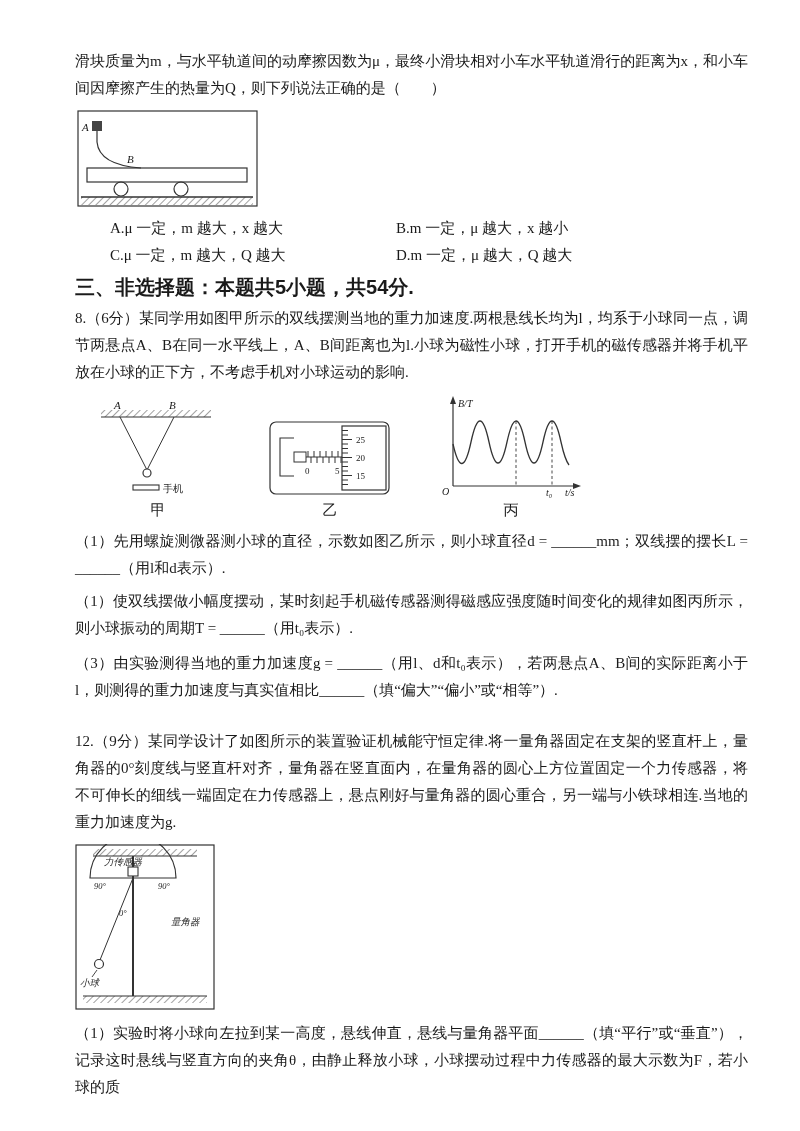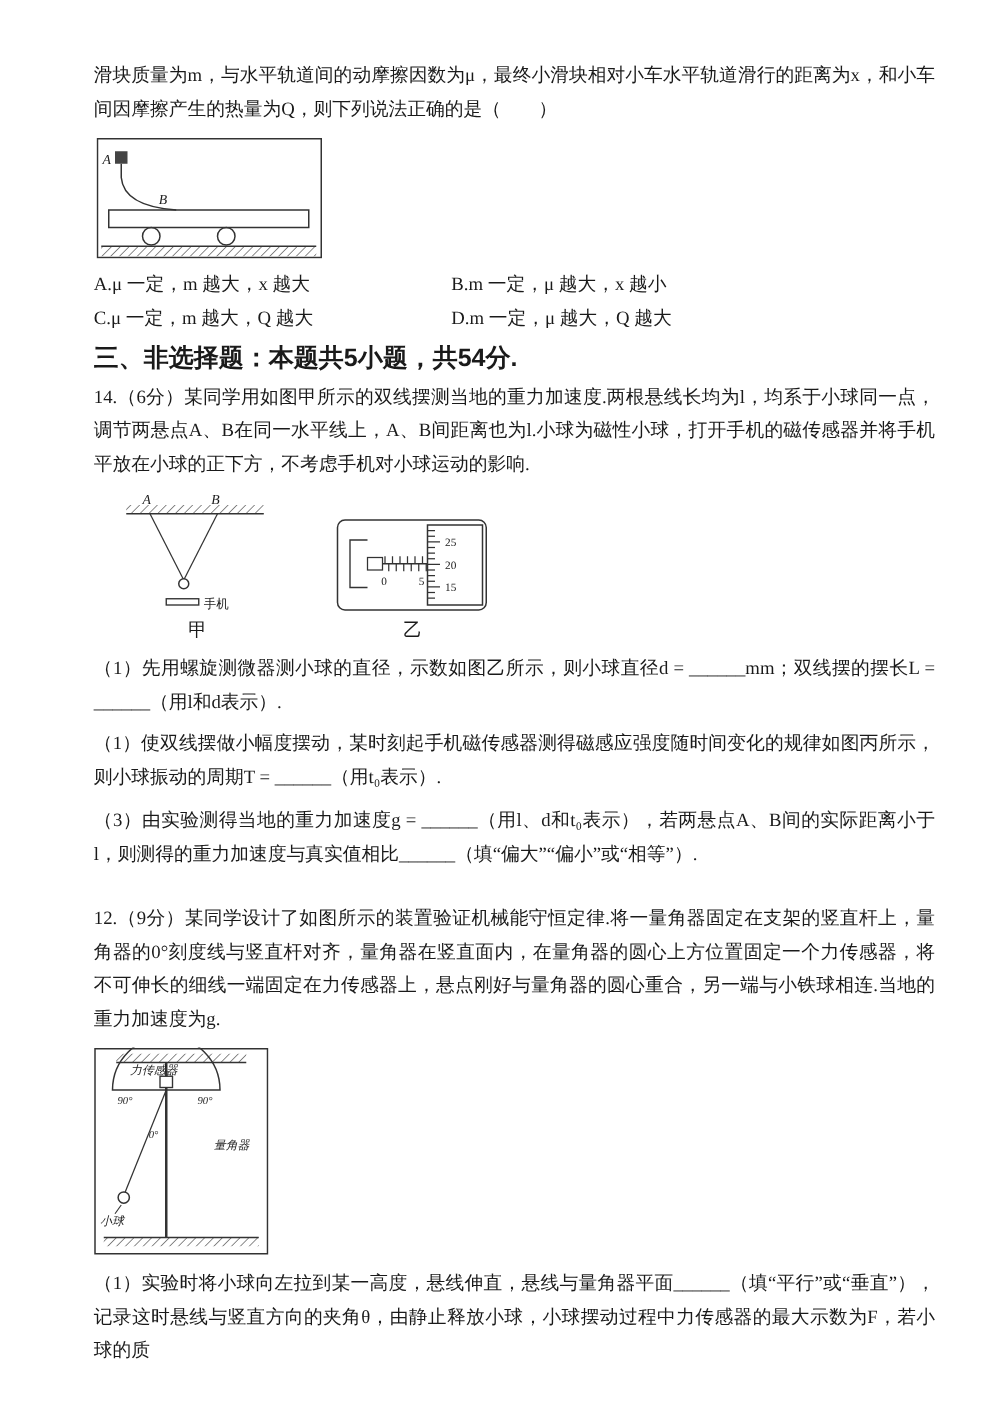--- a/index.html
+++ b/index.html
@@ -18,21 +18,21 @@
     margin:0 0 4px 0;
   }
   .sec {
     font-family:"Liberation Sans","DejaVu Sans",sans-serif;
     font-weight:700;
     font-size:20px;
     line-height:28px;
     margin:4px 0 4px 0;
   }
   .optrow { display:flex; font-size:15px; line-height:27px; }
-  .optrow .c1 { width:286px; }
+  .optrow .c1 { width:286px;margin-left:35px; }
   .figwrap { margin:8px 0 8px 2px; }
   .figrow {
     display:flex;
     align-items:flex-end;
     gap:45px;
     margin:8px 0 8px 18px;
   }
   .figblock { display:flex; flex-direction:column; align-items:center; }
   .figcap { font-size:15px; margin-top:3px; }
   svg { display:block; }
@@ -73,21 +73,21 @@
       <div>B.m 一定，μ 越大，x 越小</div>
     </div>
     <div class="optrow">
       <div class="c1">C.μ 一定，m 越大，Q 越大</div>
       <div>D.m 一定，μ 越大，Q 越大</div>
     </div>
   </div>
 
   <div class="sec">三、非选择题：本题共5小题，共54分.</div>
 
-  <p class="t">14.（6分）某同学用如图甲所示的双线摆测当地的重力加速度.两根悬线长均为l，均系于小球同一点，调节两悬点A、B在同一水平线上，A、B间距离也为l.小球为磁性小球，打开手机的磁传感器并将手机平放在小球的正下方，不考虑手机对小球运动的影响.</p>
+  <p class="t">8.（6分）某同学用如图甲所示的双线摆测当地的重力加速度.两根悬线长均为l，均系于小球同一点，调节两悬点A、B在同一水平线上，A、B间距离也为l.小球为磁性小球，打开手机的磁传感器并将手机平放在小球的正下方，不考虑手机对小球运动的影响.</p>
 
   <div class="figrow">
 
     <div class="figblock">
       <svg width="130" height="98" viewBox="0 0 130 98">
         <defs>
           <pattern id="h2" width="5" height="8" patternUnits="userSpaceOnUse" patternTransform="rotate(45)">
             <line x1="0" y1="0" x2="0" y2="8" stroke="#444" stroke-width="1"></line>
           </pattern>
         </defs>
@@ -142,20 +142,36 @@
             <line x1="74" y1="62" x2="80" y2="62"></line>
           <line x1="74" y1="66.5" x2="80" y2="66.5"></line>
         </g>
         <text x="88" y="25" font-size="9" class="svgt">25</text>
         <text x="88" y="43" font-size="9" class="svgt">20</text>
         <text x="88" y="61" font-size="9" class="svgt">15</text>
       </svg>
       <div class="figcap">乙</div>
     </div>
 
+    <div class="figblock">
+      <svg width="148" height="104" viewBox="0 0 148 104">
+        <line x1="16" y1="92" x2="16" y2="7" stroke="#333" stroke-width="1.2"></line>
+        <path d="M 16 2 L 13 10 L 19 10 Z" fill="#333"></path>
+        <line x1="16" y1="92" x2="139" y2="92" stroke="#333" stroke-width="1.2"></line>
+        <path d="M 144 92 L 136 89 L 136 95 Z" fill="#333"></path>
+        <text x="21" y="13" font-size="10" class="svgt it">B/T</text>
+        <text x="5" y="101" font-size="10" class="svgt it">O</text>
+        <text x="109" y="102" font-size="10" class="svgt it">t₀</text>
+        <text x="128" y="102" font-size="10" class="svgt it">t/s</text>
+        <path d="M 16 50 Q 25 90 34 48 Q 43 6 52 48 Q 61 90 70 48 Q 79 6 88 48 Q 97 90 106 48 Q 115 6 124 48 Q 128 66 132 71" fill="none" stroke="#333" stroke-width="1.3"></path>
+        <line x1="79" y1="27" x2="79" y2="92" stroke="#333" stroke-width="0.9" stroke-dasharray="3,2.5"></line>
+        <line x1="115" y1="27" x2="115" y2="92" stroke="#333" stroke-width="0.9" stroke-dasharray="3,2.5"></line>
+      </svg>
+      <div class="figcap">丙</div>
+    </div>
   </div>
 
   <p class="t" style="margin-bottom:6px">（1）先用螺旋测微器测小球的直径，示数如图乙所示，则小球直径d = ______mm；双线摆的摆长L = ______（用l和d表示）.</p>
   <p class="t" style="margin-bottom:8px">（1）使双线摆做小幅度摆动，某时刻起手机磁传感器测得磁感应强度随时间变化的规律如图丙所示，则小球振动的周期T = ______（用t₀表示）.</p>
   <p class="t" style="margin-bottom:24px">（3）由实验测得当地的重力加速度g = ______（用l、d和t₀表示），若两悬点A、B间的实际距离小于l，则测得的重力加速度与真实值相比______（填“偏大”“偏小”或“相等”）.</p>
 
   <p class="t">12.（9分）某同学设计了如图所示的装置验证机械能守恒定律.将一量角器固定在支架的竖直杆上，量角器的0°刻度线与竖直杆对齐，量角器在竖直面内，在量角器的圆心上方位置固定一个力传感器，将不可伸长的细线一端固定在力传感器上，悬点刚好与量角器的圆心重合，另一端与小铁球相连.当地的重力加速度为g.</p>
 
   <div class="q12figwrap">
     <svg width="140" height="166" viewBox="0 0 140 166">

